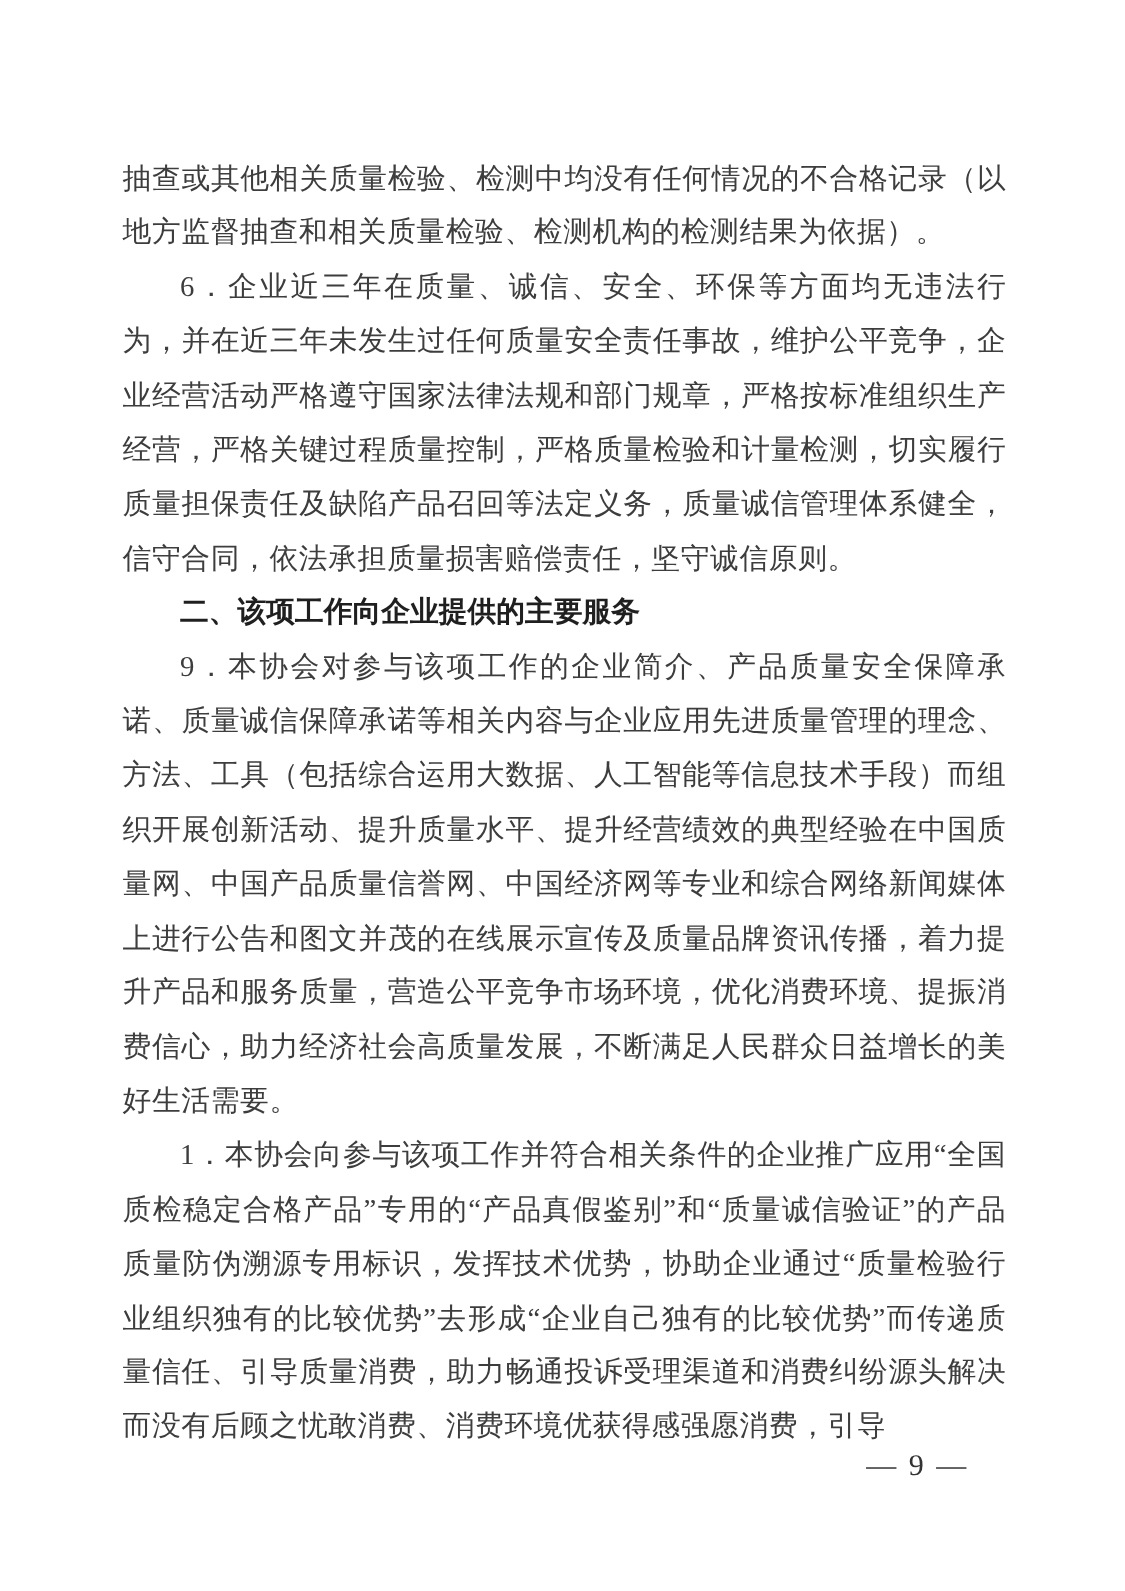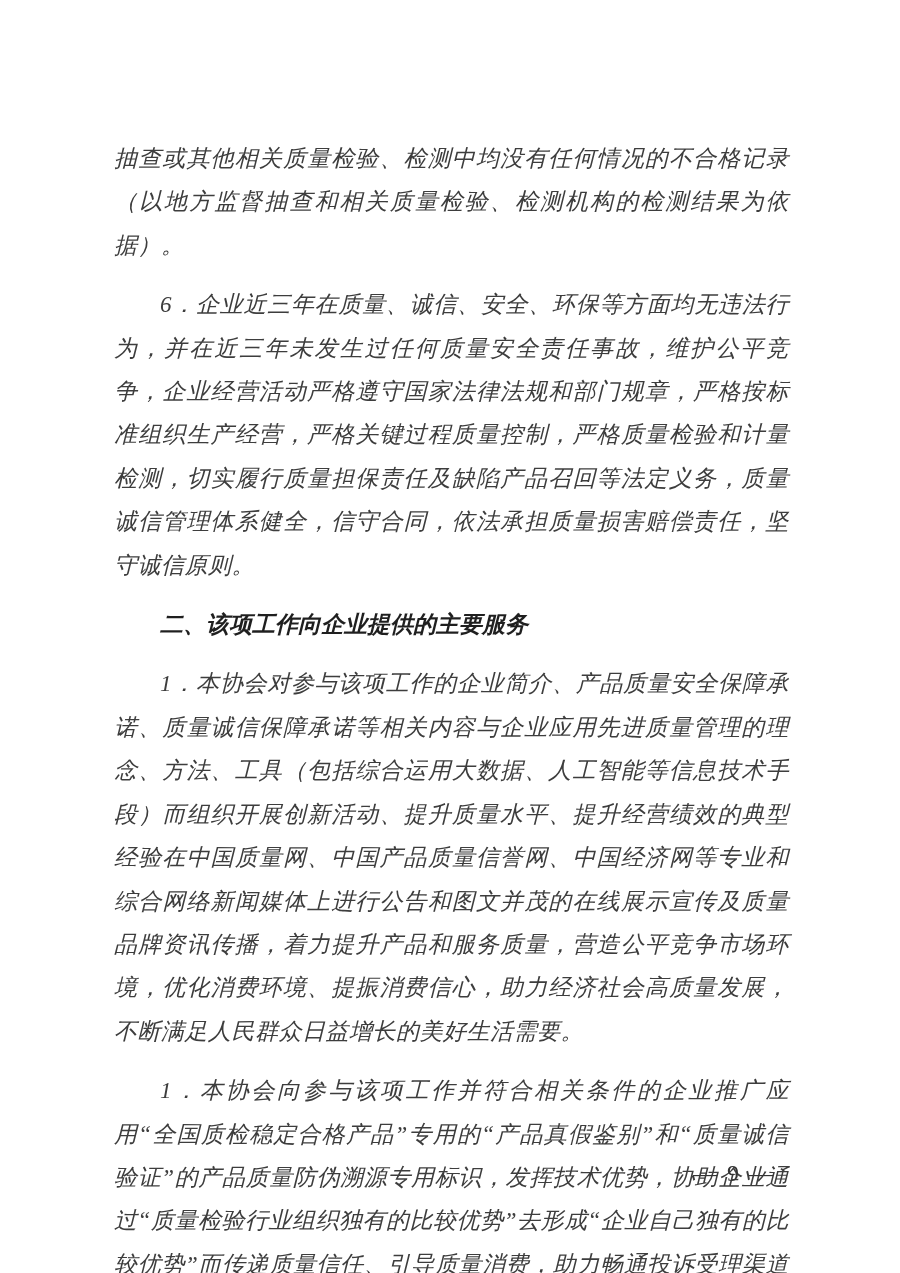--- a/index.html
+++ b/index.html
@@ -16,29 +16,28 @@
     font-family: "Liberation Serif", "DejaVu Serif", serif;
     color: #3d3d3d;
   }
   .doc-body {
     position: absolute;
     left: 98px;
     top: 121px;
     width: 707px;
   }
   .para {
-    margin: 16px;
+    margin: 0;
     font-size: 23px;
     line-height: 43.4px;
     letter-spacing: 0.5px;
     text-align: justify;
     text-justify: inter-character;
     text-align-last: left;
     color: #3d3d3d;
-    font-style: italic;
   }
   .para.indent {
     text-indent: 2em;
   }
   .para.heading {
     font-family: "Liberation Sans", "DejaVu Sans", sans-serif;
     font-weight: bold;
     color: #1f1f1f;
     text-align: center;
     letter-spacing: 0px;
@@ -56,19 +55,19 @@
 </head>
 <body>
 
 <div class="page">
 
   <div class="doc-body">
 
   <p class="para body">抽查或其他相关质量检验、检测中均没有任何情况的不合格记录（以地方监督抽查和相关质量检验、检测机构的检测结果为依据）。</p>
       <p class="para body indent">6．企业近三年在质量、诚信、安全、环保等方面均无违法行为，并在近三年未发生过任何质量安全责任事故，维护公平竞争，企业经营活动严格遵守国家法律法规和部门规章，严格按标准组织生产经营，严格关键过程质量控制，严格质量检验和计量检测，切实履行质量担保责任及缺陷产品召回等法定义务，质量诚信管理体系健全，信守合同，依法承担质量损害赔偿责任，坚守诚信原则。</p>
       <p class="para heading indent">二、该项工作向企业提供的主要服务</p>
-      <p class="para body indent">1．本协会对参与该项工作的企业简介、产品质量安全保障承诺、质量诚信保障承诺等相关内容与企业应用先进质量管理的理念、方法、工具（包括综合运用大数据、人工智能等信息技术手段）而组织开展创新活动、提升质量水平、提升经营绩效的典型经验在中国质量网、中国产品质量信誉网、中国经济网等专业和综合网络新闻媒体上进行公告和图文并茂的在线展示宣传及质量品牌资讯传播，着力提升产品和服务质量，营造公平竞争市场环境，优化消费环境、提振消费信心，助力经济社会高质量发展，不断满足人民群众日益增长的美好生活需要。</p>
+      <p class="para body indent">9．本协会对参与该项工作的企业简介、产品质量安全保障承诺、质量诚信保障承诺等相关内容与企业应用先进质量管理的理念、方法、工具（包括综合运用大数据、人工智能等信息技术手段）而组织开展创新活动、提升质量水平、提升经营绩效的典型经验在中国质量网、中国产品质量信誉网、中国经济网等专业和综合网络新闻媒体上进行公告和图文并茂的在线展示宣传及质量品牌资讯传播，着力提升产品和服务质量，营造公平竞争市场环境，优化消费环境、提振消费信心，助力经济社会高质量发展，不断满足人民群众日益增长的美好生活需要。</p>
       <p class="para body indent">1．本协会向参与该项工作并符合相关条件的企业推广应用“全国质检稳定合格产品”专用的“产品真假鉴别”和“质量诚信验证”的产品质量防伪溯源专用标识，发挥技术优势，协助企业通过“质量检验行业组织独有的比较优势”去形成“企业自己独有的比较优势”而传递质量信任、引导质量消费，助力畅通投诉受理渠道和消费纠纷源头解决而没有后顾之忧敢消费、消费环境优获得感强愿消费，引导</p>
     </div>
 
   <div class="page-number">— 9 —</div>
 
 </div>
 
 </body></html>

